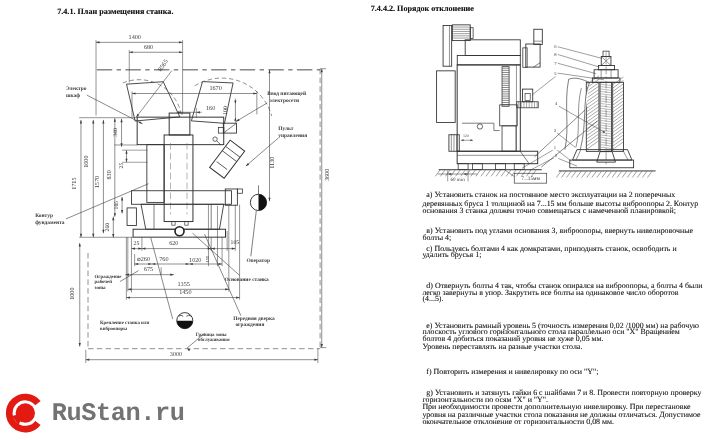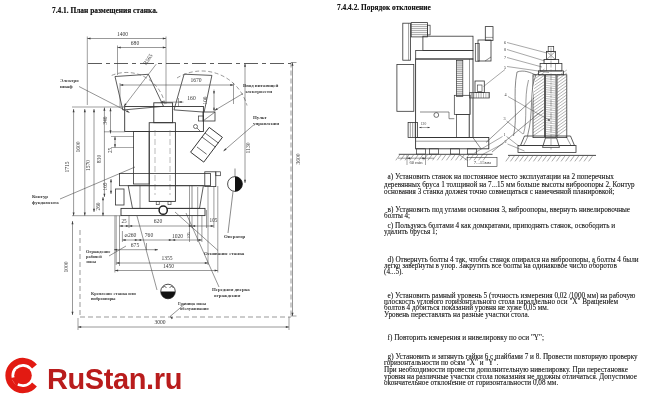--- a/index.html
+++ b/index.html
@@ -1,21 +1,21 @@
 <!DOCTYPE html>
 <html><head>
 <meta charset="utf-8">
 <style>
 html,body{margin:0;padding:0;background:#fff;}
 .page{position:relative;width:651px;height:400px;background:#fff;overflow:hidden;
   font-family:"Liberation Serif",serif;}
 .h{position:absolute;font-weight:bold;font-size:7.4px;white-space:nowrap;color:#161616;text-shadow:0 0 0.4px rgba(20,20,20,0.5);}
 .t{position:absolute;left:384px;width:280px;font-size:7.2px;line-height:6.3px;color:#2e2e2e;letter-spacing:0px;text-shadow:0 0 0.45px rgba(30,30,30,0.55);}
-.logo-text{position:absolute;left:47px;top:362.5px;font-family:Liberation Sans, sans-serif;
-  font-weight:bold;font-size:29px;color:#b91c1c;letter-spacing:-0.4px;}
+.logo-text{position:absolute;left:47px;top:362.5px;font-family:Liberation Mono, monospace;
+  font-weight:bold;font-size:23px;color:#737373;letter-spacing:-0.4px;}
 svg{position:absolute;left:0;top:0;}
 </style>
 </head>
 <body>
 <div class="page">
 <div class="h" style="left:32px;top:6px;margin-left:20px;">7.4.1. План размещения станка.</div>
 <div class="h" style="left:337px;top:3px;">7.4.4.2. Порядок отклонение</div>
 
 <div class="t" style="top:174.3px;line-height:7.4px;">&nbsp;&nbsp;а) Установить станок на постоянное место  эксплуатации на 2 поперечных<br>деревянных бруса 1 толщиной на 7...15 мм больше высоты виброопоры 2. Контур<br>основания 3 станка должен точно совмещаться с намеченной планировкой;</div>
 <div class="t" style="top:206.5px;">&nbsp;&nbsp;в) Установить под углами основания 3, виброопоры, ввернуть нивелировочные<br>болты 4;</div>

